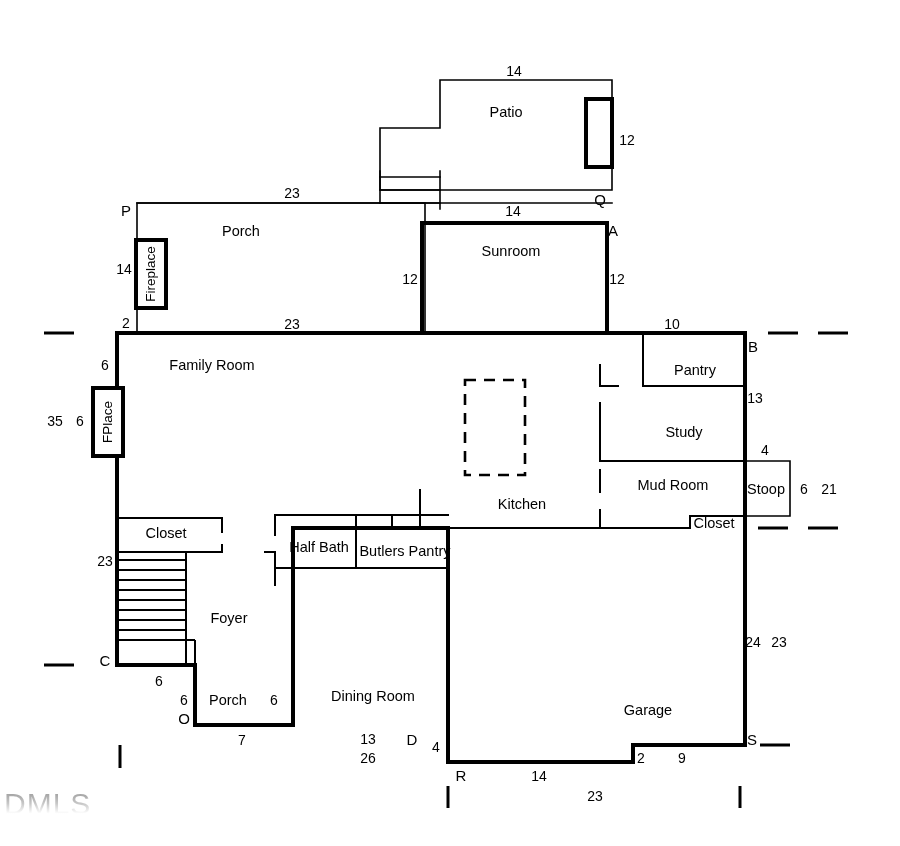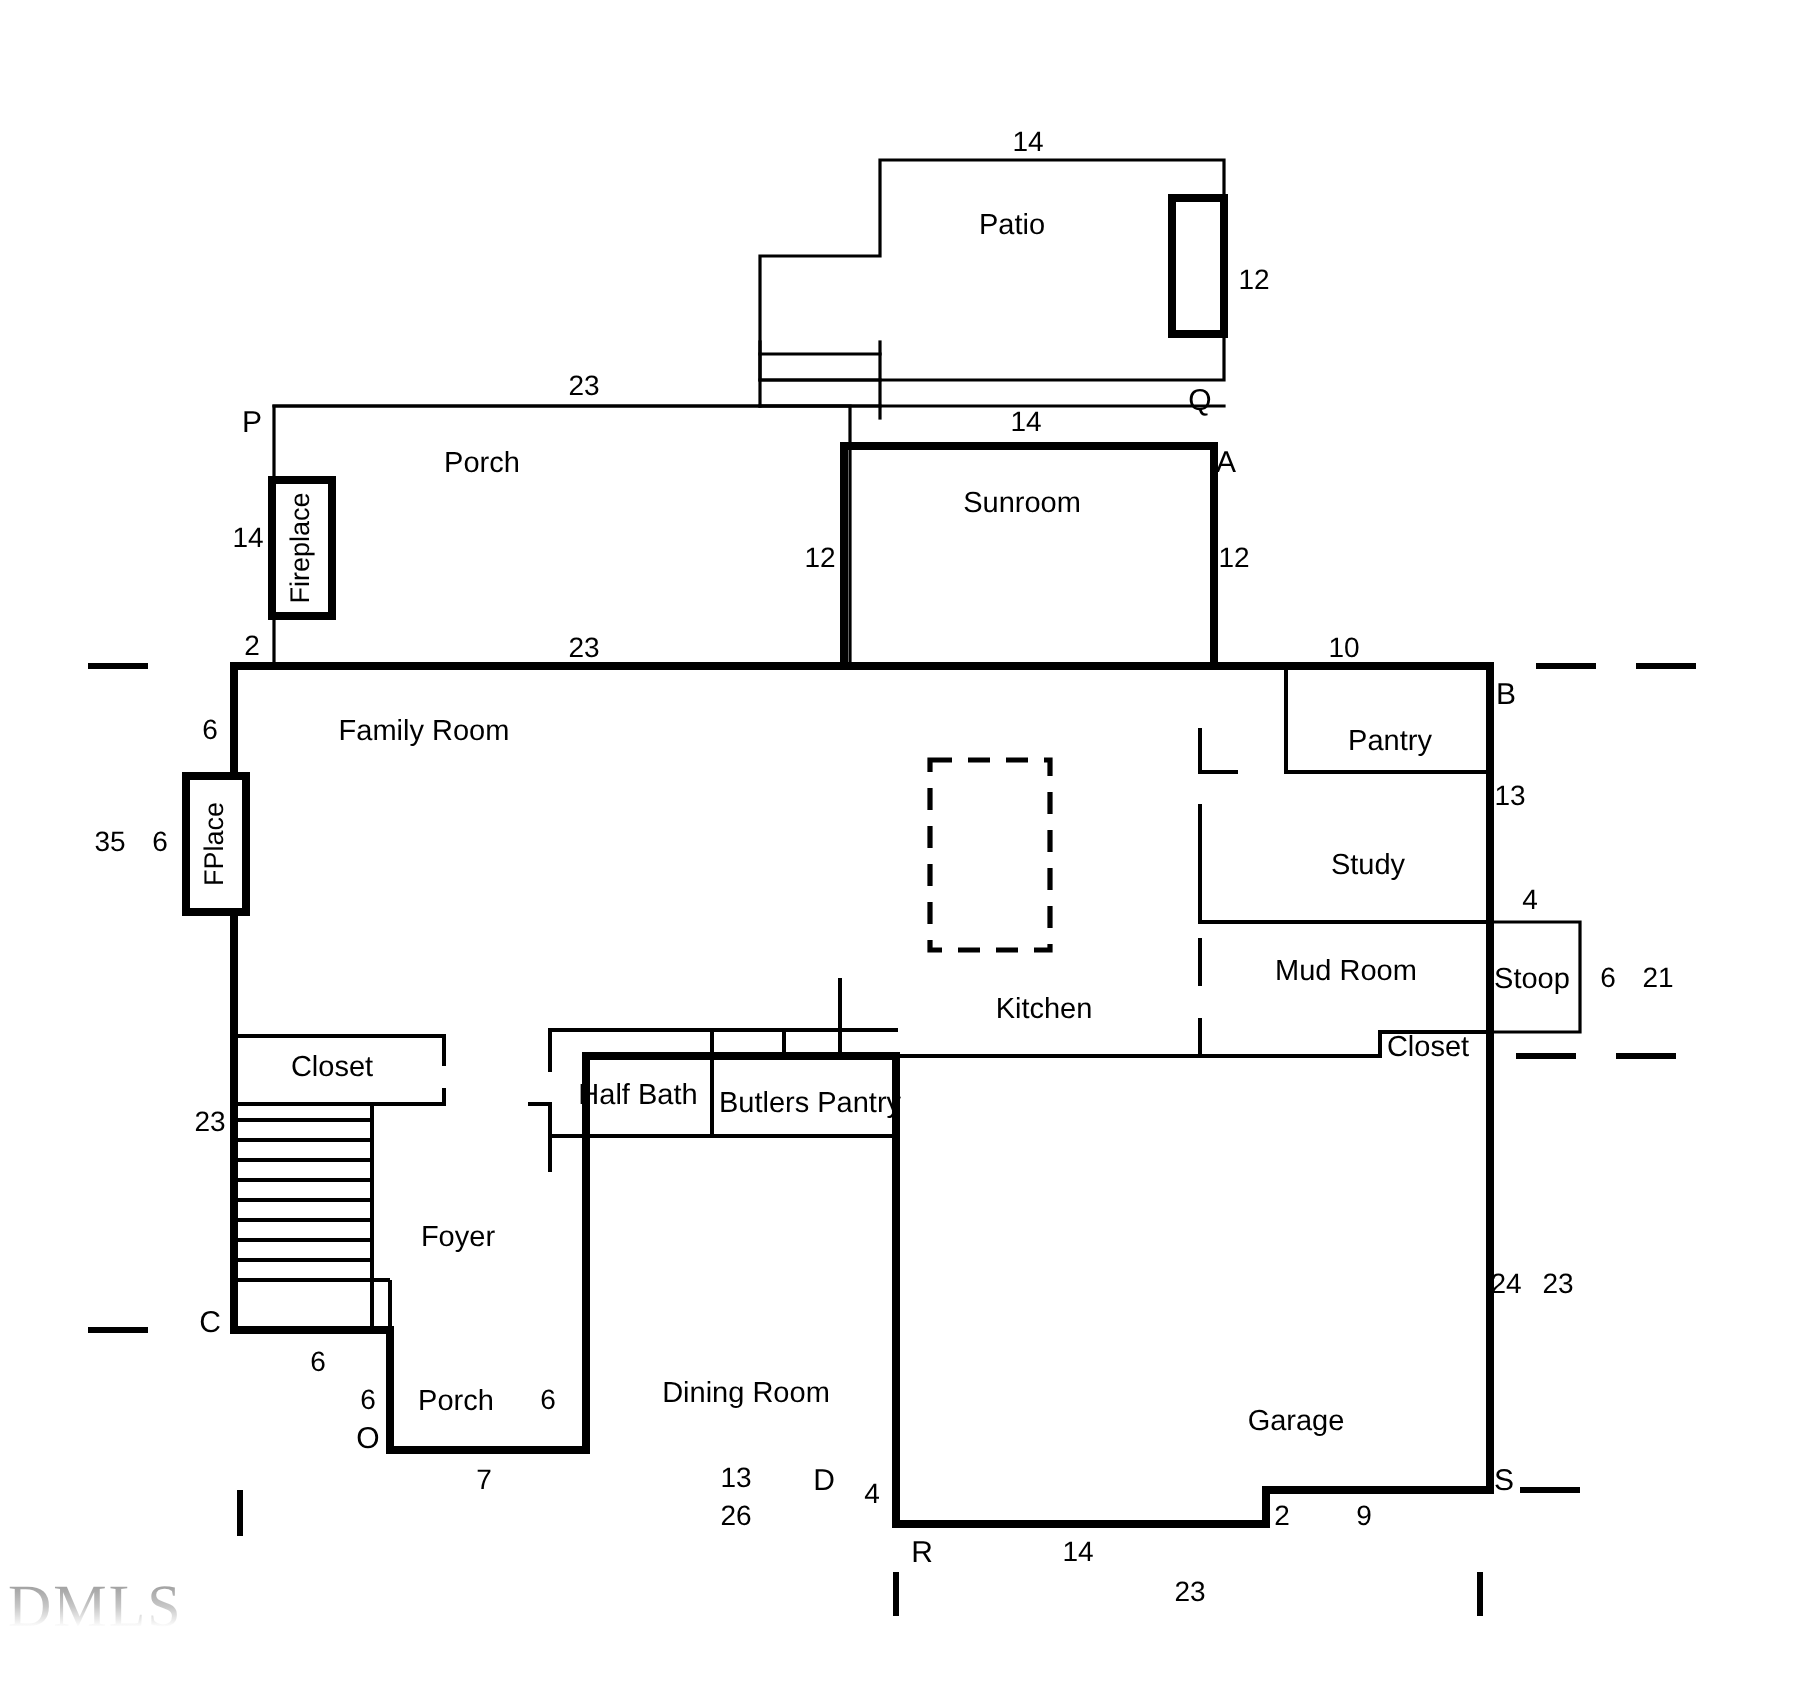--- a/index.html
+++ b/index.html
@@ -17,21 +17,21 @@
   .feature-box{stroke:#000;stroke-width:4;fill:#fff;}
   .island{stroke:#000;stroke-width:2.6;fill:none;stroke-dasharray:11 8;}
   .tick{stroke:#000;stroke-width:3;stroke-linecap:butt;}
   .stair{stroke:#000;stroke-width:2;fill:none;}
   .rlabel{font-family:"Liberation Sans",sans-serif;font-size:14.5px;fill:#000;text-anchor:middle;dominant-baseline:middle;}
   .dim{font-family:"Liberation Sans",sans-serif;font-size:14px;fill:#000;text-anchor:middle;dominant-baseline:middle;}
   .pt{font-family:"Liberation Sans",sans-serif;font-size:15px;fill:#000;text-anchor:middle;dominant-baseline:middle;}
   .vlabel{font-family:"Liberation Sans",sans-serif;font-size:13.5px;fill:#000;text-anchor:middle;dominant-baseline:middle;}
   .watermark{
     position:absolute;left:4px;top:787px;
-    font-family:Liberation Serif, serif;
+    font-family:Liberation Sans, sans-serif;
     font-size:30px;letter-spacing:1px;
     color:#8b8b8b;opacity:.55;
     -webkit-user-select:none;user-select:none;
     background:linear-gradient(180deg,#2f2f2f 0%,#9a9a9a 48%,#ffffff 78%);
     -webkit-background-clip:text;background-clip:text;
     -webkit-text-fill-color:transparent;
   }
 </style>
 </head>
 <body>

